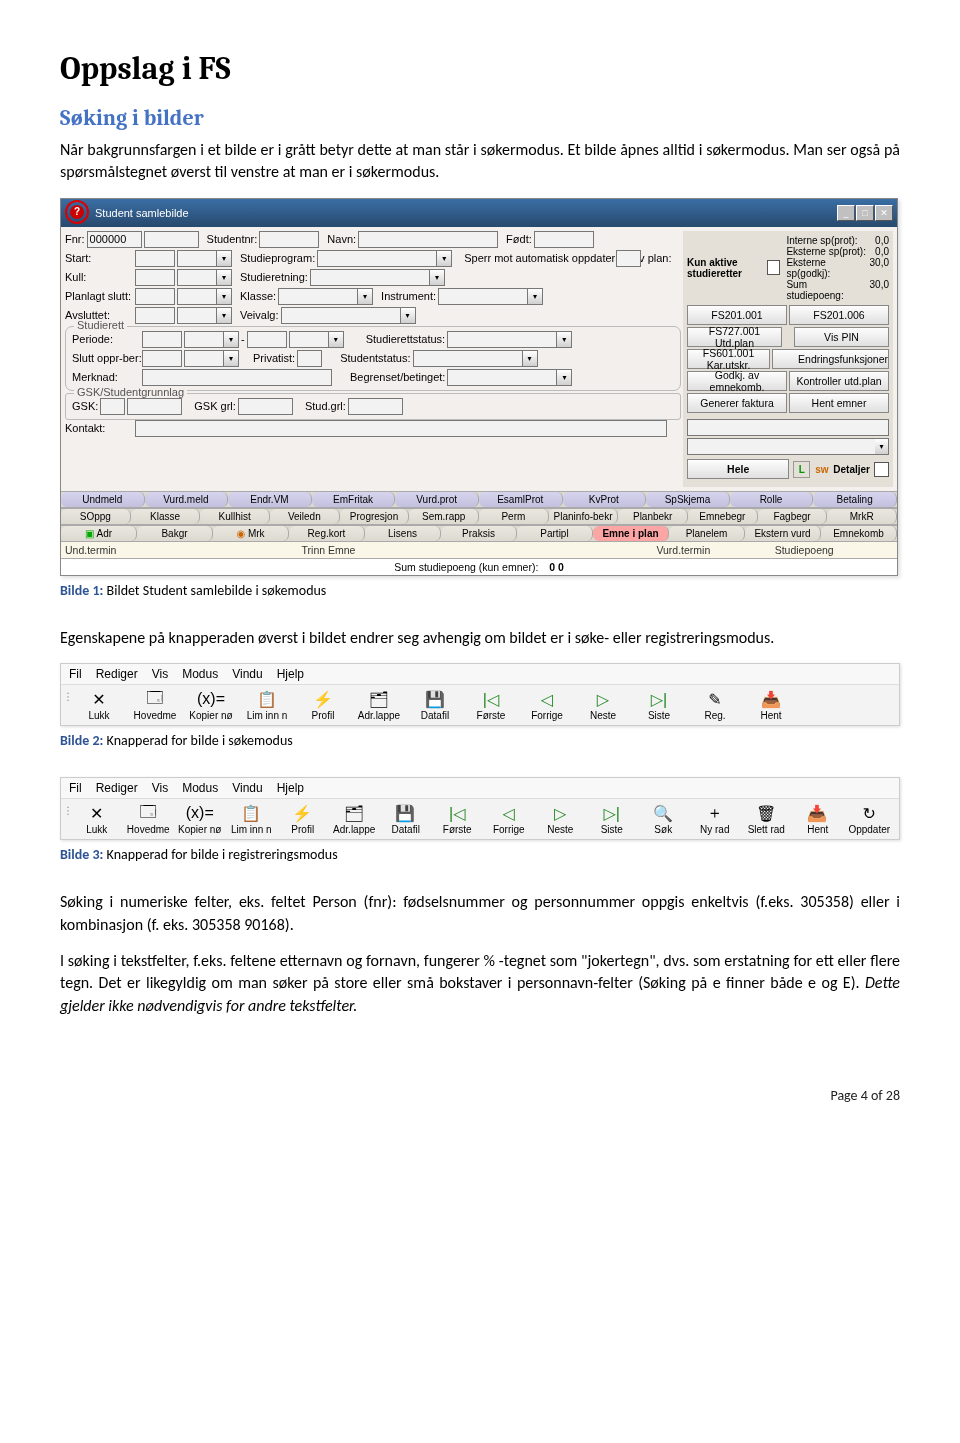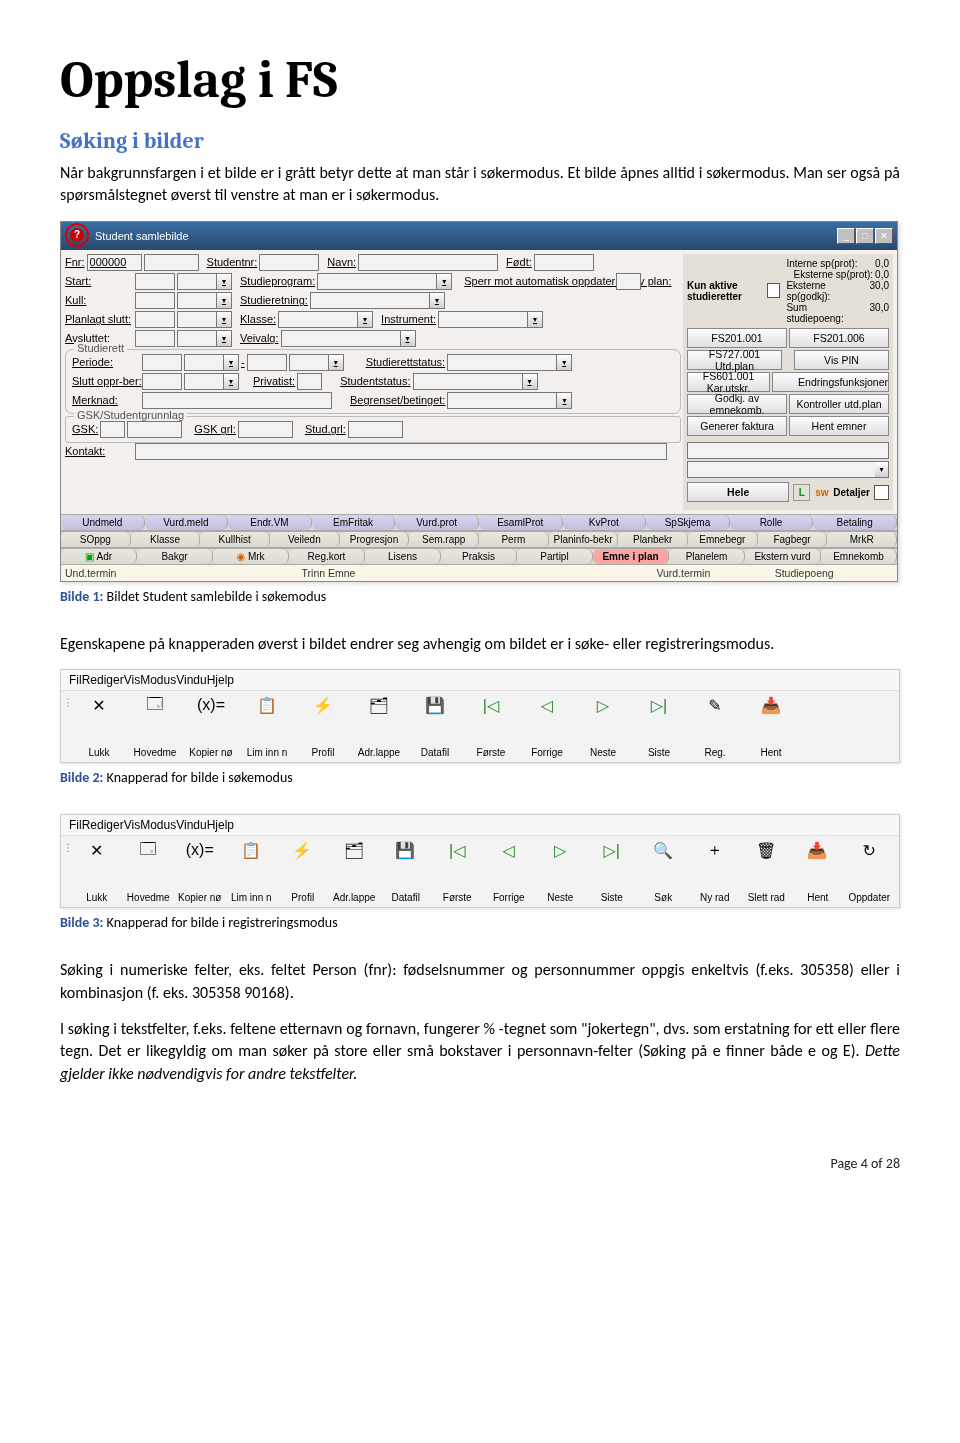--- a/index.html
+++ b/index.html
@@ -1,33 +1,33 @@
 <!DOCTYPE html>
 <html><head>
 <meta charset="utf-8">
 <style>
   body { margin:0; background:#fff; font-family:"Segoe UI",Calibri,Arial,sans-serif; color:#000; width:960px; }
   .page { padding:50px 60px 40px 60px; }
-  h1 { font-family:Cambria,Georgia,serif; font-size:52px; font-weight:bold; margin:0 0 18px 0; }
+  h1 { font-family:Cambria,Georgia,serif; font-size:32px; font-weight:bold; margin:0 0 18px 0; }
   h2 { font-family:Cambria,Georgia,serif; font-size:22px; color:#4472C4; font-weight:bold; margin:0 0 8px 0; }
   .body-text { font-size:16px; line-height:1.4; margin:0 0 14px 0; text-align:justify; }
   .caption { font-size:14px; color:#000; margin:6px 0 28px 0; }
   .caption b { color:#2F5496; font-weight:bold; }
 
   
   .shot1 { box-sizing:border-box; width:838px; border:1px solid #888; background:#eceaeD; font-family:Tahoma,Arial,sans-serif; font-size:11px; color:#000; margin-bottom:6px; box-shadow:2px 2px 4px #0002; position:relative; }
   .titlebar { background:linear-gradient(#3a6ea5,#27496d); color:#fff; padding:2px 4px; display:flex; align-items:center; justify-content:space-between; }
   .titlebar .left { display:flex; align-items:center; gap:4px; }
   .help-badge { width:14px; height:14px; background:#c00; color:#fff; border-radius:50%; display:inline-flex; align-items:center; justify-content:center; font-weight:bold; font-size:10px; }
   .help-badge-wrap { border:2px solid #d00; border-radius:50%; width:20px; height:20px; display:inline-flex; align-items:center; justify-content:center; margin-right:2px; position:relative; top:-1px; }
   .winbtns { display:flex; gap:1px; }
   .winbtn { width:16px; height:14px; background:#c0c0c0; border:1px solid #fff; border-right-color:#555; border-bottom-color:#555; font-size:9px; display:flex; align-items:center; justify-content:center; }
 
   .form-area { padding:4px; background:#F4F0ED; }
-  .row { display:flex; align-items:center; margin-bottom:2px; gap:2px;text-decoration:underline; }
+  .row { display:flex; align-items:center; margin-bottom:2px; gap:2px; }
   .lbl { font-size:11px; white-space:nowrap; }
   .inp { height:17px; box-sizing:border-box; border:1px solid #777; background:#f2f2f2; padding:0 2px; font-size:11px; font-family:inherit; }
   .inp.val { color:#000; }
   .drop { display:inline-flex; }
   .drop .arrow { width:15px; height:17px; box-sizing:border-box; border:1px solid #777; border-left:none; background:linear-gradient(#fff,#d0d0d0); display:flex; align-items:center; justify-content:center; font-size:8px; }
   .grpbox { border:1px solid #bbb; border-radius:3px; padding:4px 6px 2px 6px; margin-top:2px; position:relative; background:#f2efec; }
   .grpbox .legend { position:absolute; top:-8px; left:8px; background:#f2efec; padding:0 3px; font-size:11px; color:#555; }
 
   .rightpanel { float:right; width:210px; margin-left:4px; }
   .topright { background:#e4e0d8; padding:4px; font-size:10px; }
@@ -43,25 +43,25 @@
   .row3 { display:flex; background:#f8f5ec; padding:2px 4px; font-size:10.5px; color:#333; }
   .row3 > div { flex:1; }
   .statusbar { background:#fff; border-top:1px solid #aaa; padding:2px 4px; font-size:10.5px; text-align:center; }
   .statusbar .zeros { font-weight:bold; padding-left:8px; }
   .detaljer-row { display:flex; align-items:center; gap:4px; margin-bottom:2px; }
   .mini-icon { width:15px; height:15px; display:inline-flex; align-items:center; justify-content:center; font-size:10px; border:1px solid #999; }
   .chk { width:13px; height:13px; border:1px solid #555; background:#fff; display:inline-block; vertical-align:middle; }
 
   
   .toolbar-shot { width:838px; border:1px solid #ccc; box-shadow:1px 1px 3px #0002; font-family:Tahoma,Arial,sans-serif; font-size:11px; background:#f3f3f3; margin-bottom:6px; }
-  .menubar { display:flex; padding:3px 8px; background:#f8f8f8; font-size:12px; }
+  .menubar { display:flex; gap:14px; padding:3px 8px; background:#f8f8f8; font-size:12px; }
   .tool-row { display:flex; gap:0; padding:2px 4px; border-top:1px solid #ddd; }
   .tool-btn { display:flex; flex-direction:column; align-items:center; width:56px; padding:2px 0; }
   .tool-icon { width:20px; height:20px; display:flex; align-items:center; justify-content:center; font-size:16px; margin-bottom:1px; }
-  .tool-lbl { font-size:10px; white-space:nowrap;margin-top:31px; }
+  .tool-lbl { font-size:10px; white-space:nowrap; }
   .dots { width:6px; padding-top:4px; color:#888; font-size:10px; display:flex; flex-direction:column; align-items:center; gap:1px; }
 
   .footer { text-align:right; font-size:14px; color:#222; margin-top:70px; }
   .italic { font-style:italic; }
 </style>
 </head>
 <body>
 
 <div class="page">
   <h1>Oppslag i FS</h1>
@@ -88,21 +88,21 @@
       <div class="rightpanel">
         <div class="topright">
           <div style="display:flex;align-items:center;gap:6px;margin-bottom:4px;">
             <span class="bold" style="width:80px;line-height:1.1;">Kun aktive studieretter</span>
             <span class="chk"></span>
             <div style="margin-left:auto;font-size:10px;">
               <div style="display:flex;justify-content:space-between;gap:6px;">
                   <span>Interne sp(prot):</span>
                   <span>0,0</span>
                 </div>
-              <div style="display:flex;justify-content:flex-end;gap:2px;">
+              <div style="display:flex;justify-content:space-between;gap:2px;">
                   <span>Eksterne sp(prot):</span>
                   <span>0,0</span>
                 </div>
               <div style="display:flex;justify-content:space-between;gap:6px;">
                   <span>Eksterne sp(godkj):</span>
                   <span>30,0</span>
                 </div>
               <div style="display:flex;justify-content:space-between;gap:6px;">
                   <span>Sum studiepoeng:</span>
                   <span>30,0</span>
@@ -324,20 +324,24 @@
       </div>
     <div id="yellowrow" class="row3" style="background:#faf6e8;">
         <div>Und.termin</div>
         <div></div>
         <div>Trinn Emne</div>
         <div></div>
         <div></div>
         <div>Vurd.termin</div>
         <div>Studiepoeng</div>
       </div>
+    <div class="statusbar">
+      <span>Sum studiepoeng (kun emner):</span>
+      <span class="zeros">0  0</span>
+    </div>
   </div>
 
   <p class="caption"><b>Bilde 1:</b><span> Bildet Student samlebilde i søkemodus</span></p>
 
   <p class="body-text">Egenskapene på knapperaden øverst i bildet endrer seg avhengig om bildet er i søke- eller registreringsmodus.</p>
 
   <div class="toolbar-shot">
     <div id="menubar1" class="menubar">
         <span>Fil</span>
         <span>Rediger</span>

